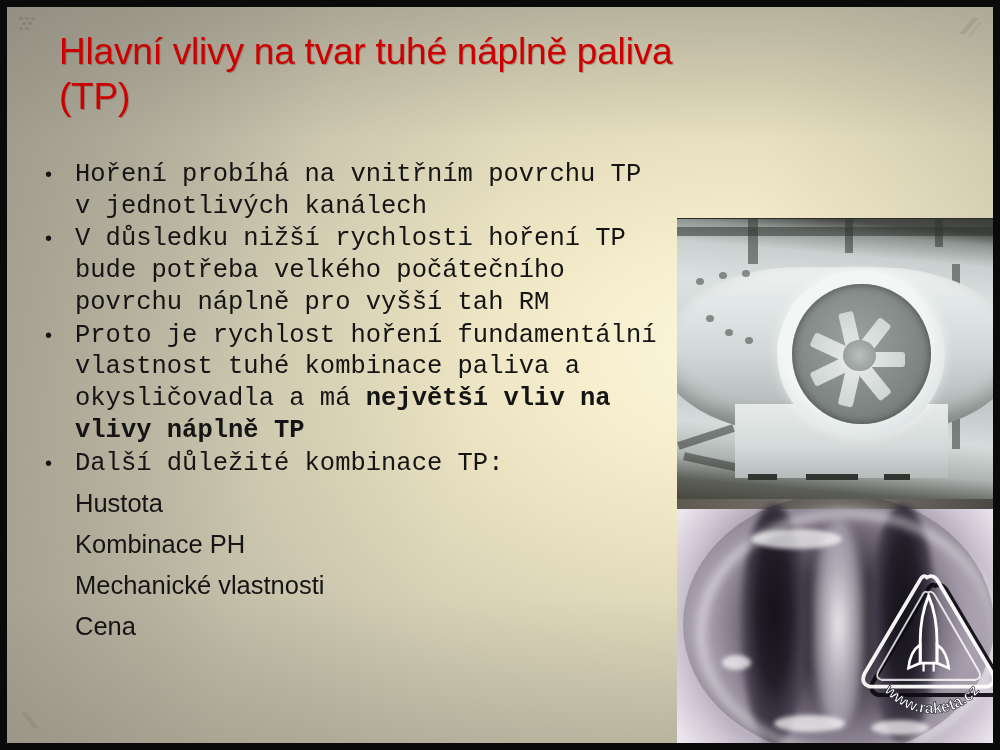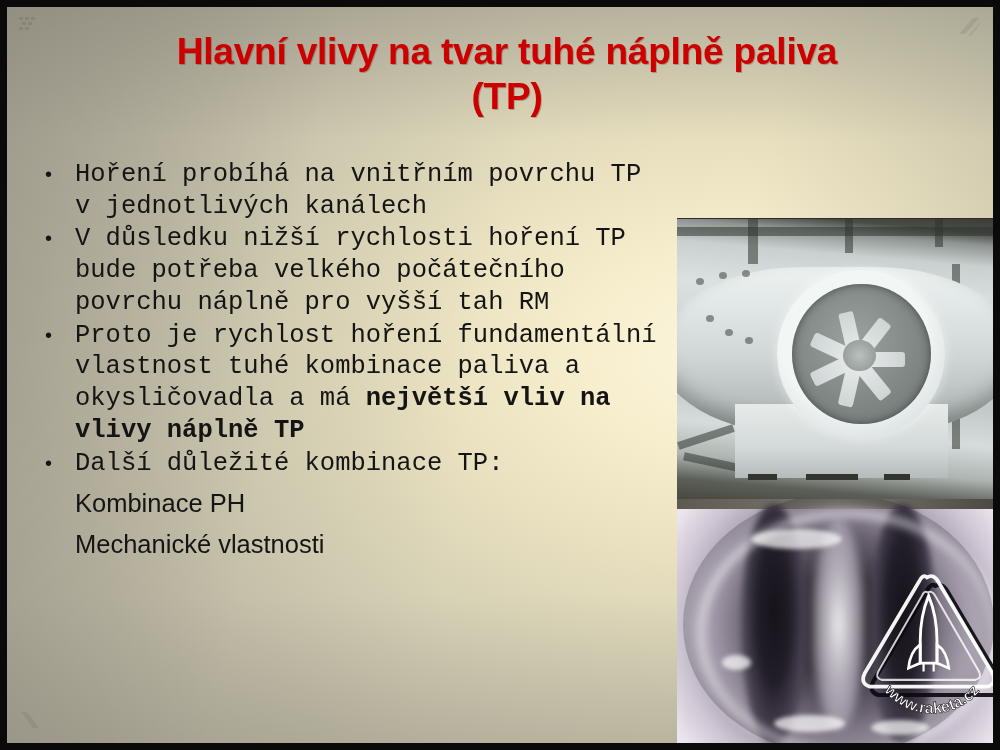--- a/index.html
+++ b/index.html
@@ -73,24 +73,24 @@
   .corner-mark.tl { left: 12px;  top: 10px; }
   .corner-mark.tr { right: 12px; top: 10px; }
   .corner-mark.bl { left: 12px;  bottom: 12px; }
 
   
   #title {
     position: absolute;
     left: 52px;
     top: 22px;
     width: 896px;
-    text-align: center;
+    text-align: left;
     color: #cc0000;
     font-size: 37px;
-    font-weight: bold;
+    font-weight: normal;
     line-height: 1.22;
     letter-spacing: -0.2px;
     text-shadow: 1px 1px 0 rgba(90,0,0,0.25);
   }
 
   
   #body-text {
     position: absolute;
     left: 30px;
     top: 152px;
@@ -334,22 +334,24 @@
     <div class="bullet-row">
       <span class="bullet-mark">•</span>
       <span class="bullet-text"><span>Proto je rychlost hoření fundamentální vlastnost tuhé kombinace paliva a okysličovadla a má </span><b>největší vliv na vlivy náplně TP</b></span>
     </div>
 
     <div class="bullet-row">
       <span class="bullet-mark">•</span>
       <span class="bullet-text"><span>Další důležité kombinace TP:</span></span>
     </div>
 
+    <div class="sub-row">Hustota</div>
     <div class="sub-row">Kombinace PH</div>
     <div class="sub-row">Mechanické vlastnosti</div>
+    <div class="sub-row">Cena</div>
   </div>
 
   <div class="photo" id="photo-top">
     <div class="pt-base"></div>
 
     <div class="pt-pipe" style="left:0;top:3%;width:100%;height:3%;"></div>
     <div class="pt-pipe" style="left:22%;top:0;width:3%;height:16%;"></div>
     <div class="pt-pipe" style="left:52%;top:0;width:2.4%;height:12%;"></div>
     <div class="pt-pipe" style="left:80%;top:0;width:2.4%;height:10%;"></div>
     <div class="pt-pipe" style="left:0;top:76%;width:18%;height:3%;transform:rotate(-18deg);"></div>

